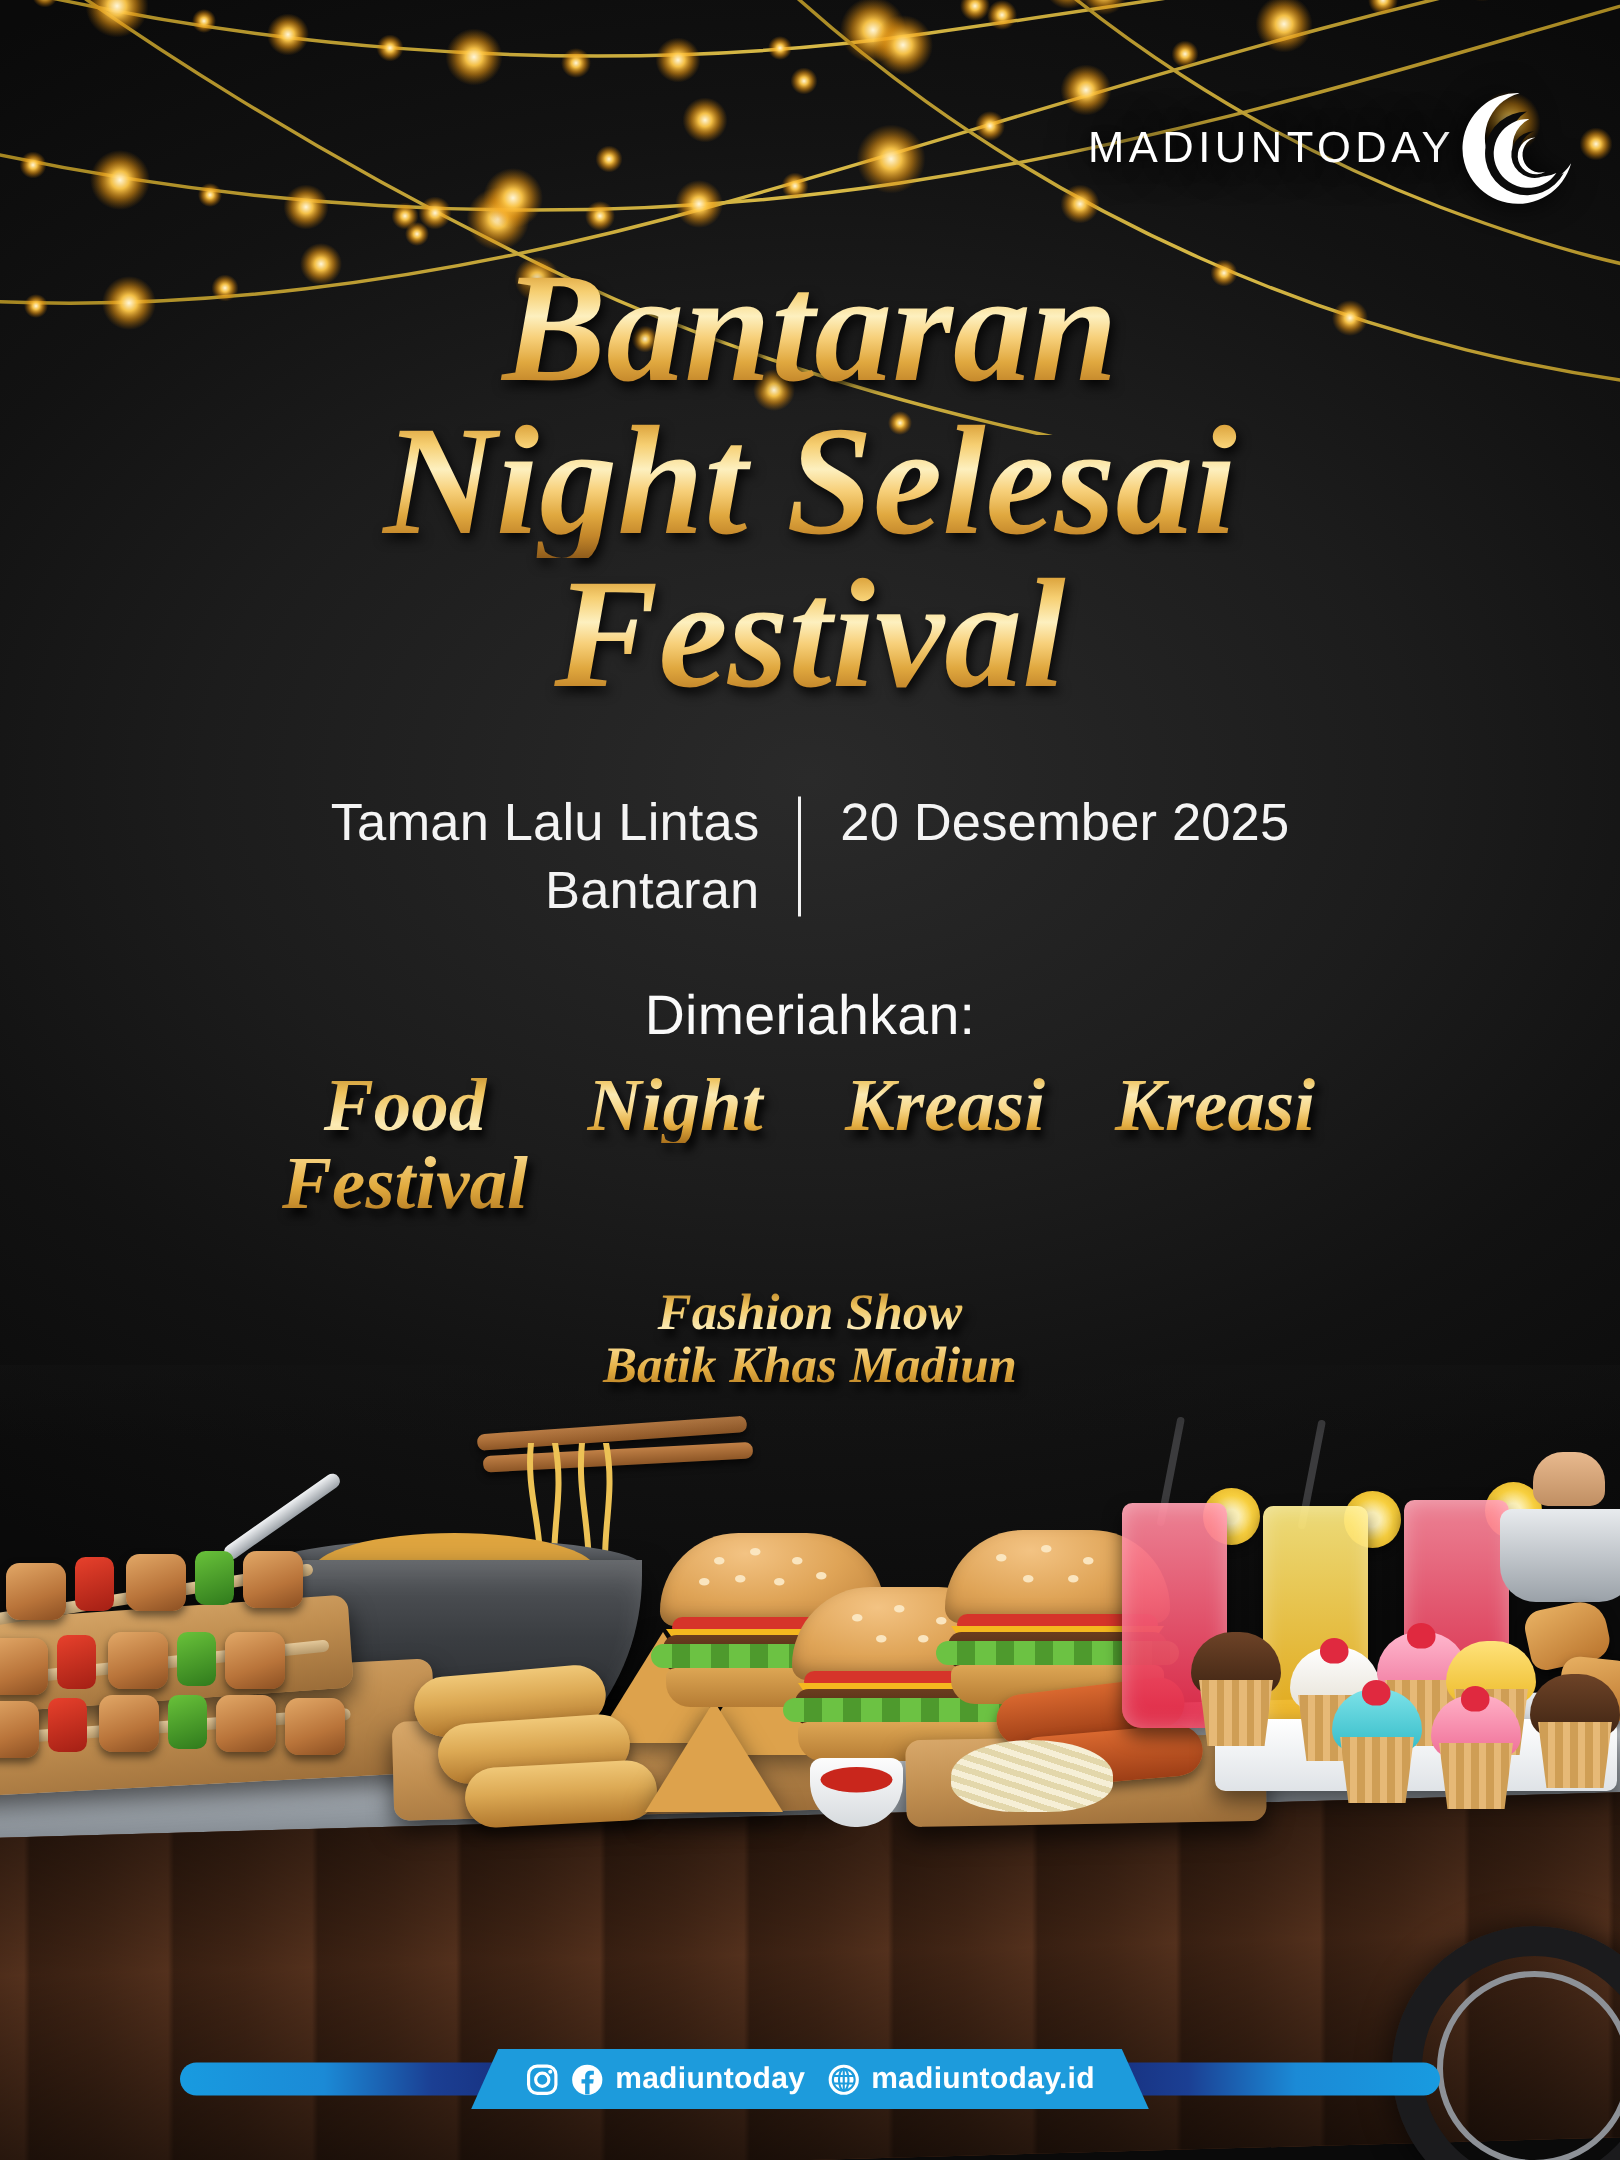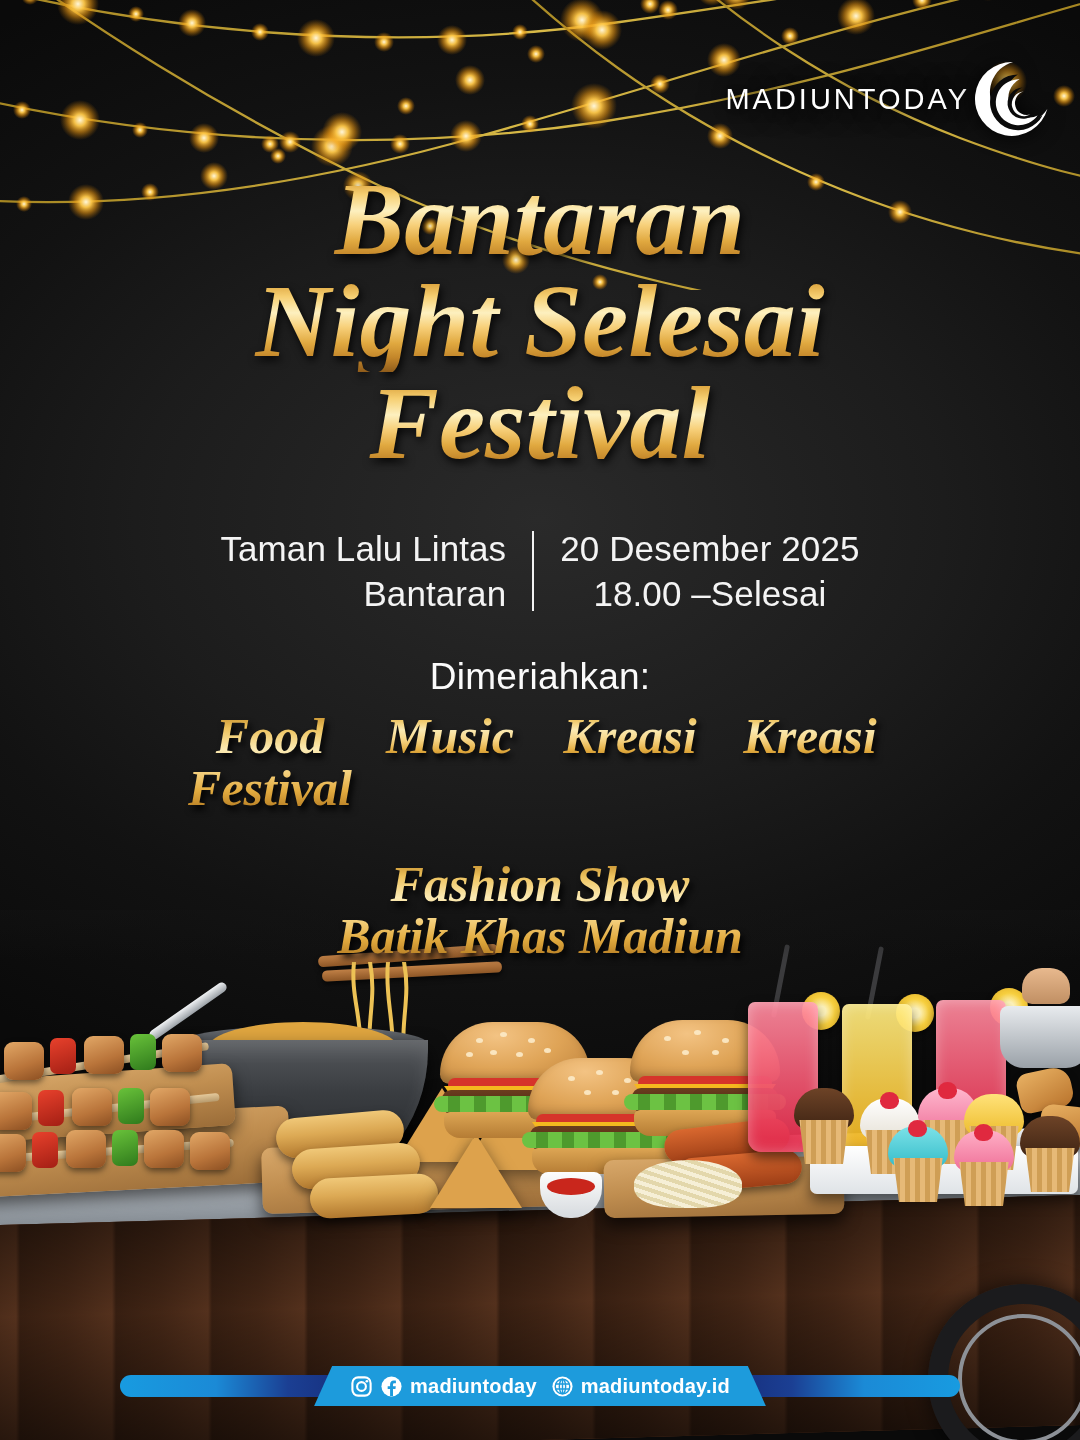--- a/index.html
+++ b/index.html
@@ -40,38 +40,38 @@
     -webkit-text-fill-color:transparent;
     filter:drop-shadow(2px 4px 4px rgba(0,0,0,.85));
   }
 
   
   .info{
     position:absolute;left:0;right:0;top:527px;z-index:5;
     display:flex;justify-content:center;align-items:stretch;
   }
   .info-left{text-align:right;padding-right:26px;}
-  .info-right{text-align:center;padding-left:26px;}
+  .info-right{text-align:right;padding-left:26px;}
   .info-div{width:2px;background:#f2f2f2;align-self:stretch;margin:4px 0 6px;}
   .info span{display:block;color:#f4f4f4;font-size:35px;line-height:1.28;font-weight:400;letter-spacing:.1px;}
 
   
   .dim-label{
     position:absolute;left:0;right:0;top:656px;z-index:5;text-align:center;
     color:#fafafa;font-size:37px;font-weight:400;letter-spacing:.2px;
   }
   .acts{position:absolute;left:0;right:0;top:710px;z-index:5;}
   .acts-row{display:flex;justify-content:center;align-items:flex-start;}
   .act{
     text-align:center;font-family:"Liberation Serif", serif;font-style:italic;font-weight:700;
     line-height:1.04;
   }
   .acts-row-1 .act{font-size:50px;width:168px;margin:0 6px;}
   .acts-row-2{margin-top:44px;align-items:center;}
-  .acts-row-2 .act{font-size:50px;text-align:center;}
+  .acts-row-2 .act{font-size:34px;text-align:center;}
   .act-fashion{width:470px;}
   .act-karawitan{width:330px;margin-left:16px;}
   .gold2{
     background-image:linear-gradient(180deg,
        #b8801f 0%, #eec35e 18%, #fbeab3 38%, #f6d484 58%,
        #e2ab3f 78%, #a9701c 100%);
     -webkit-background-clip:text;background-clip:text;color:transparent;
     -webkit-text-fill-color:transparent;
     filter:drop-shadow(3px 5px 3px rgba(0,0,0,.9));
   }
@@ -323,33 +323,32 @@
   </div>
 
   <div class="info">
     <div class="info-left">
       <span>Taman Lalu Lintas</span>
       <span>Bantaran</span>
     </div>
     <div class="info-div"></div>
     <div class="info-right">
       <span>20 Desember 2025</span>
-      <span>18.00 –Selesai</span>
     </div>
   </div>
 
   <div class="dim-label">Dimeriahkan:</div>
   <div class="acts">
     <div class="acts-row acts-row-1">
       <div class="act gold2">
         <div>Food</div>
         <div>Festival</div>
       </div>
       <div class="act gold2">
-        <div>Music</div>
+        <div>Night</div>
       </div>
       <div class="act gold2">
         <div>Kreasi</div>
       </div>
       <div class="act gold2">
         <div>Kreasi</div>
       </div>
     </div>
     <div class="acts-row acts-row-2">
       <div class="act gold2 act-fashion">

